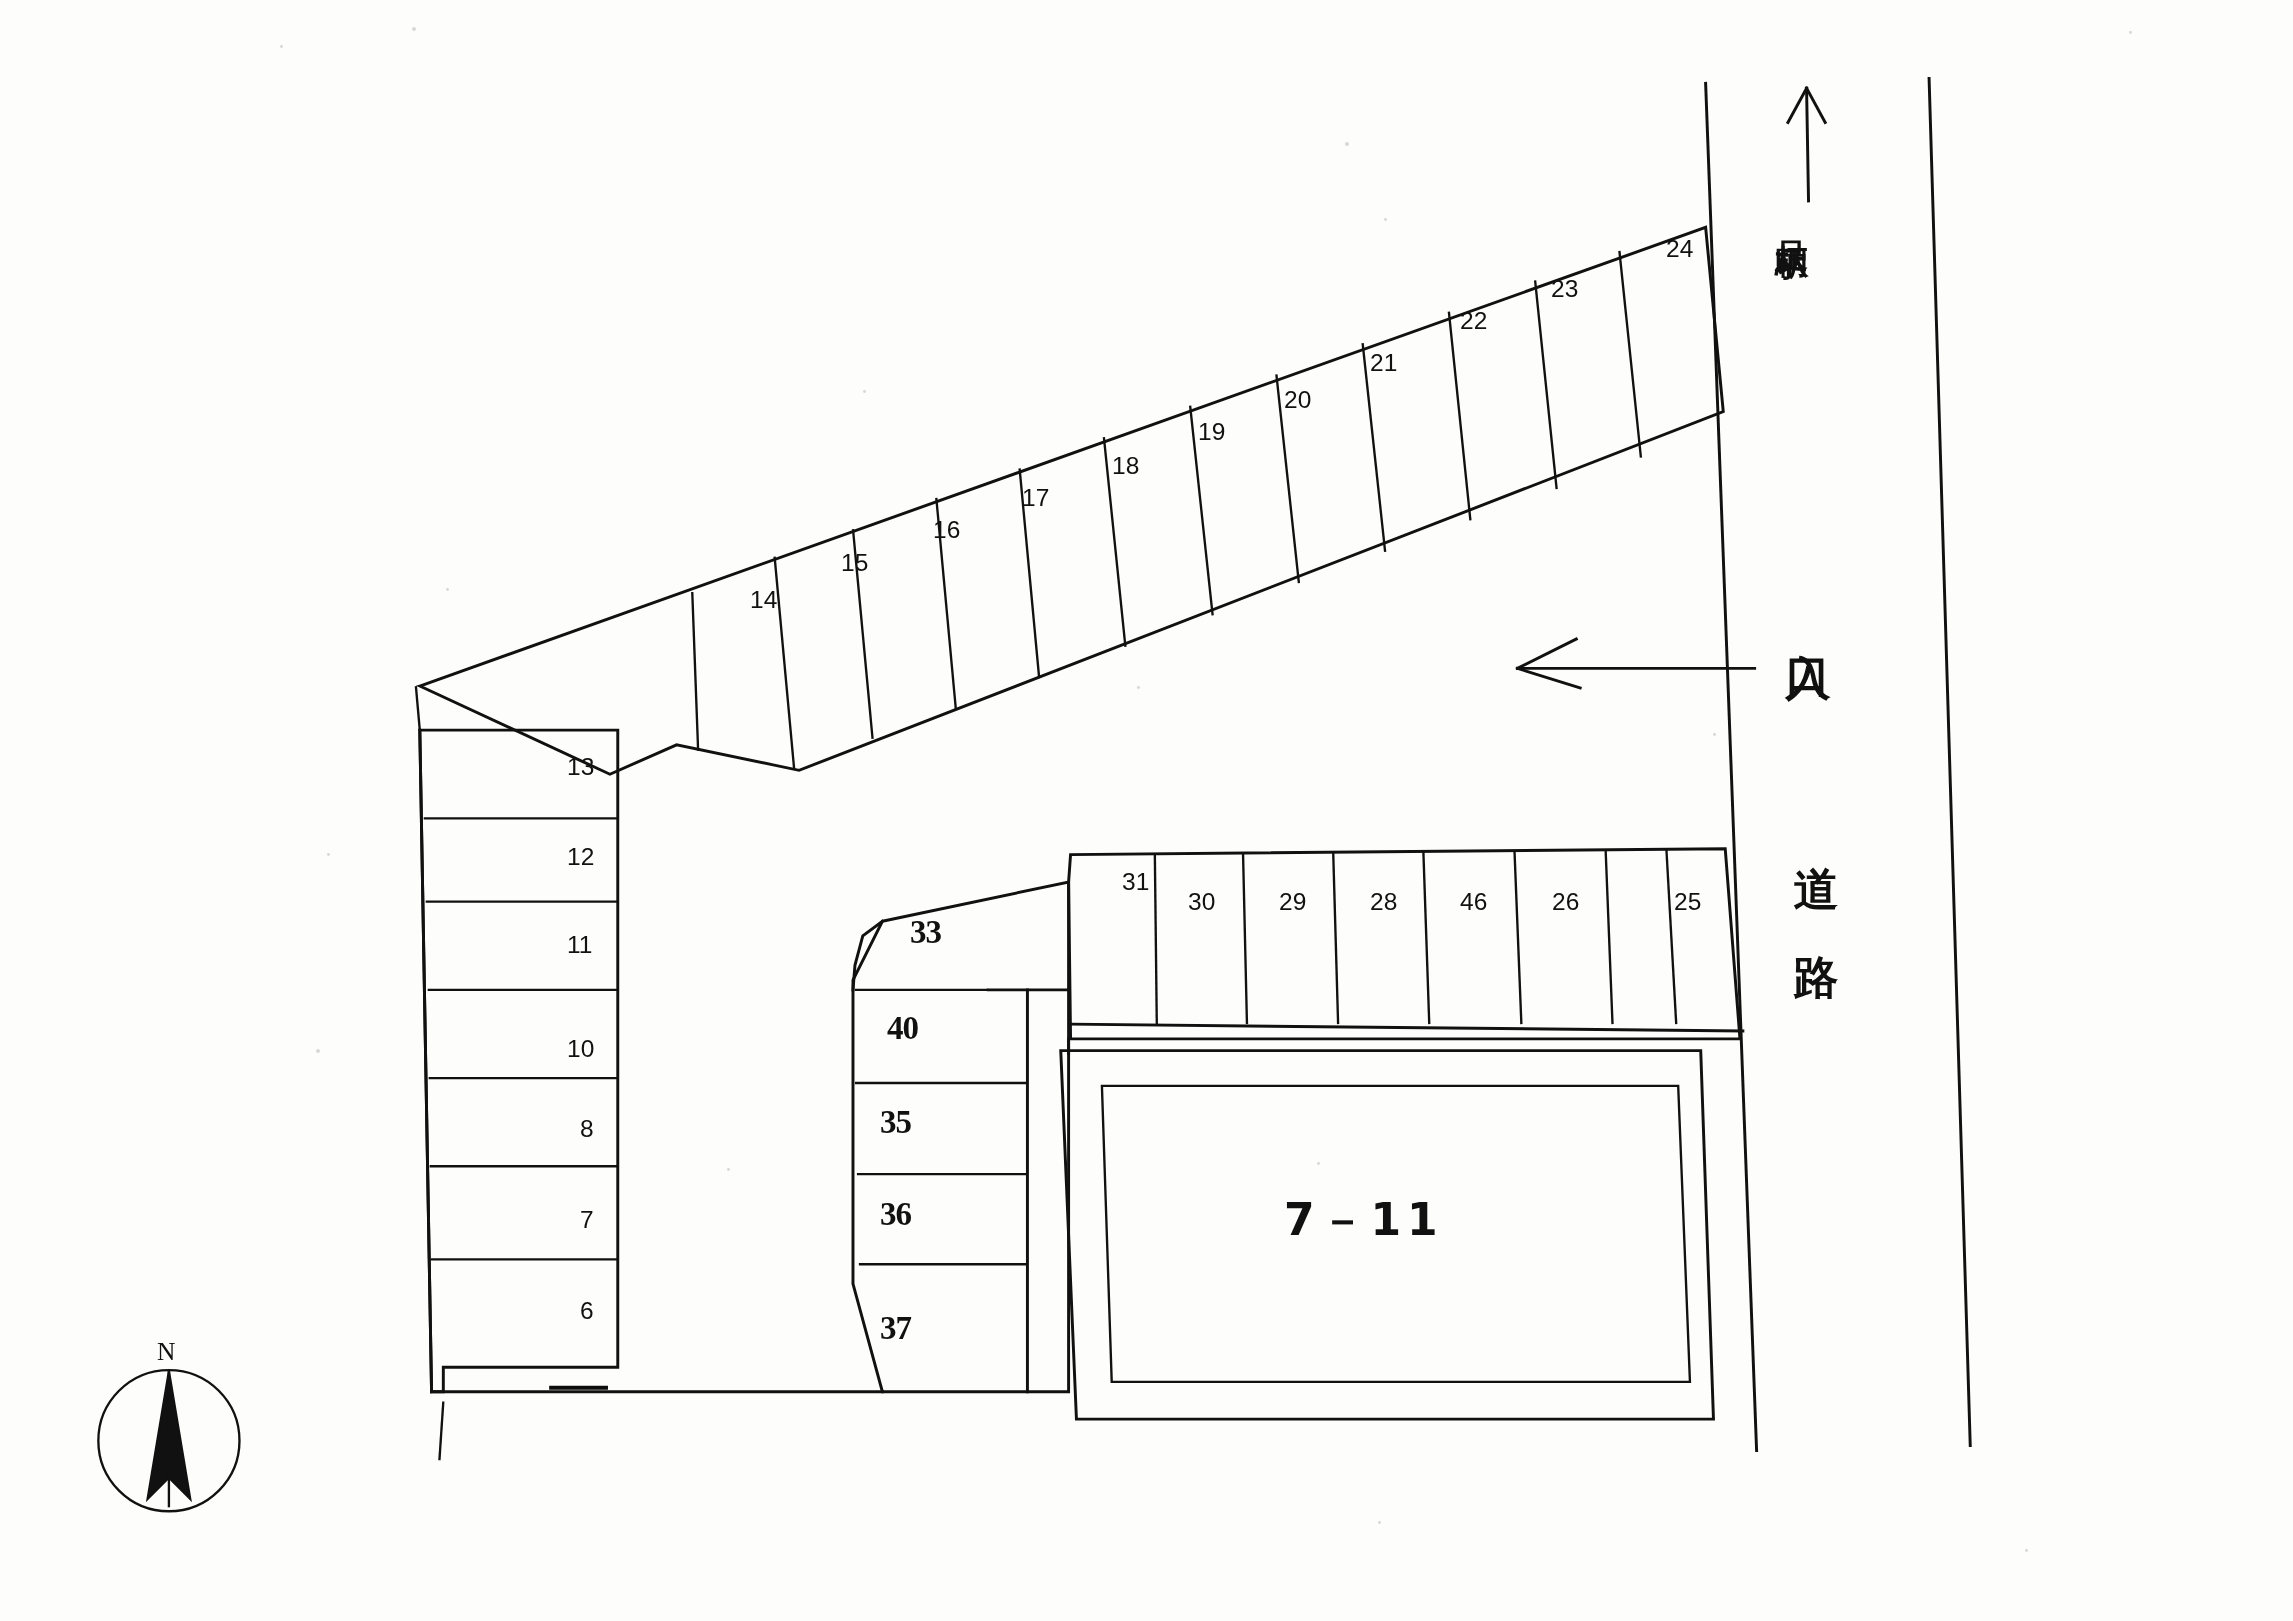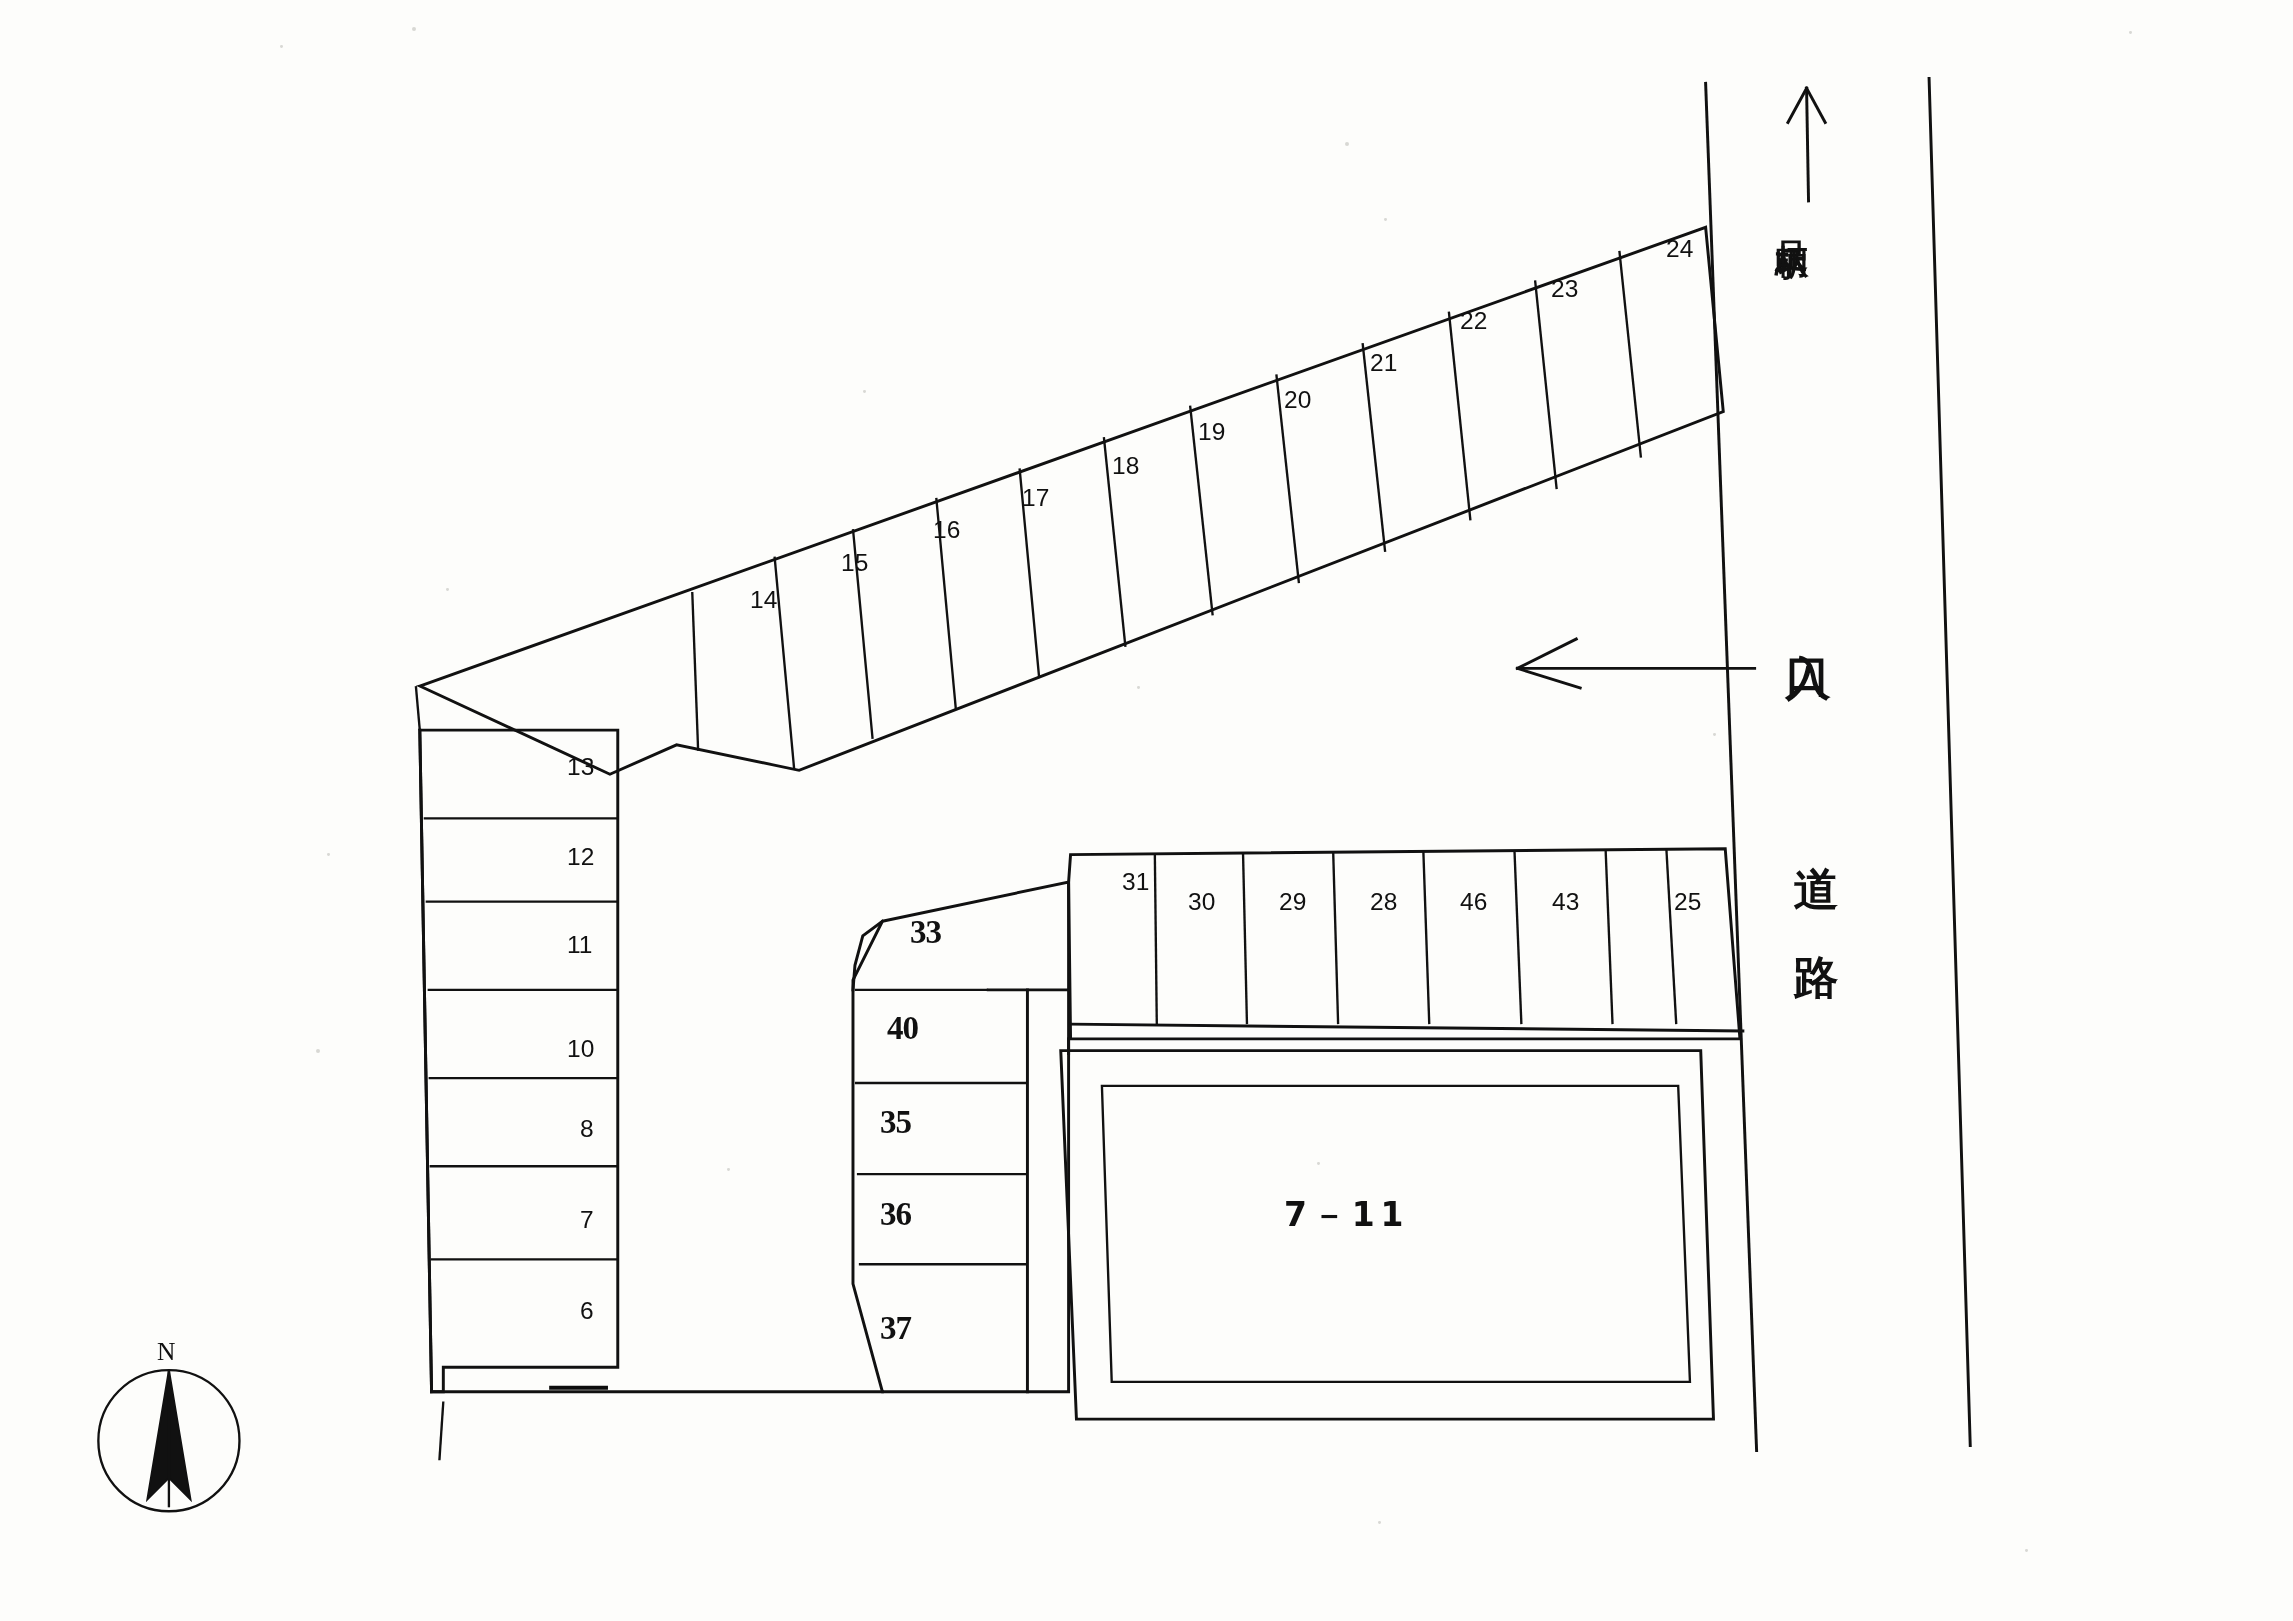--- a/index.html
+++ b/index.html
@@ -77,21 +77,21 @@
     font-size: 45px;
     letter-spacing: 9.8px;
   }
   #road-label {
     font-size: 45px;
     letter-spacing: 17.6px;
   }
   #building-label {
     font-family: "DejaVu Sans", sans-serif;
     font-weight: 700;
-    font-size: 33px;
+    font-size: 44px;
     letter-spacing: 5.9px;
   }
   #north-letter {
     font-family: "Liberation Serif", serif;
     font-size: 25.5px;
   }
   .speck {
     position: absolute;
     background: #b9b9b4;
     border-radius: 50%;
@@ -214,21 +214,21 @@
   <div class="label stall-num" style="left:567px; top:1025px;margin-top:12px;">10</div>
   <div class="label stall-num" style="left:580px; top:1117px;">8</div>
   <div class="label stall-num" style="left:580px; top:1208px;">7</div>
   <div class="label stall-num" style="left:580px; top:1299px;">6</div>
 
   <div class="label stall-num" style="left:1098px; top:870px;margin-left:24px;">31</div>
   <div class="label stall-num" style="left:1188px; top:890px;">30</div>
   <div class="label stall-num" style="left:1279px; top:890px;">29</div>
   <div class="label stall-num" style="left:1370px; top:890px;">28</div>
   <div class="label stall-num" style="left:1460px; top:890px;">46</div>
-  <div class="label stall-num" style="left:1552px; top:890px;">43</div>
+  <div class="label stall-num" style="left:1552px; top:890px;">26</div>
   <div class="label stall-num" style="left:1642px; top:890px;margin-left:32px;">25</div>
 
   <div class="label stall-hand" style="left:910px; top:916px;">33</div>
   <div class="label stall-hand" style="left:887px; top:1012px;">40</div>
   <div class="label stall-hand" style="left:880px; top:1106px;">35</div>
   <div class="label stall-hand" style="left:880px; top:1198px;">36</div>
   <div class="label stall-hand" style="left:880px; top:1286px;margin-top:26px;">37</div>
 
   <div class="label vert-jp" id="station-label" style="left:1776px; top:214px;">足柄駅</div>
 

